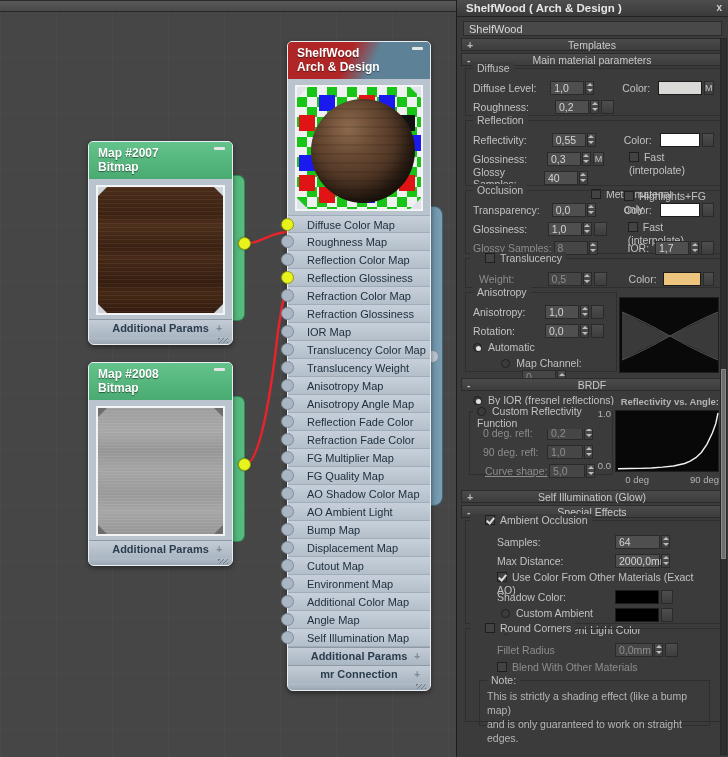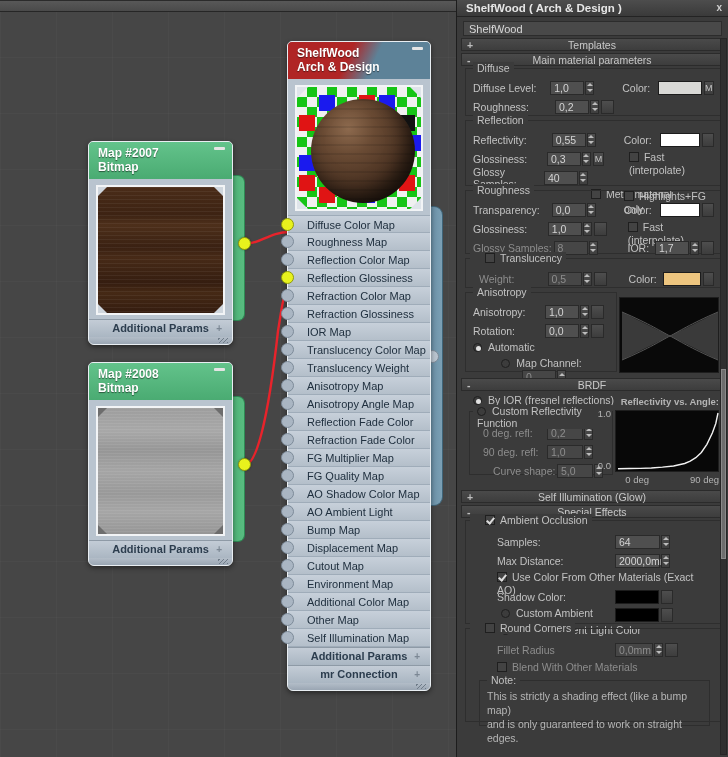--- a/index.html
+++ b/index.html
@@ -311,21 +311,21 @@
           <div class="slot"><span class="sockdot"></span><span>Refraction Fade Color Map</span></div>
           <div class="slot"><span class="sockdot"></span><span>FG Multiplier Map</span></div>
           <div class="slot"><span class="sockdot"></span><span>FG Quality Map</span></div>
           <div class="slot"><span class="sockdot"></span><span>AO Shadow Color Map</span></div>
           <div class="slot"><span class="sockdot"></span><span>AO Ambient Light Color...</span></div>
           <div class="slot"><span class="sockdot"></span><span>Bump Map</span></div>
           <div class="slot"><span class="sockdot"></span><span>Displacement Map</span></div>
           <div class="slot"><span class="sockdot"></span><span>Cutout Map</span></div>
           <div class="slot"><span class="sockdot"></span><span>Environment Map</span></div>
           <div class="slot"><span class="sockdot"></span><span>Additional Color Map</span></div>
-          <div class="slot"><span class="sockdot"></span><span>Other Map</span></div>
+          <div class="slot"><span class="sockdot"></span><span>Angle Map</span></div>
           <div class="slot"><span class="sockdot"></span><span>Self Illumination Map</span></div>
         </div>
 
         <div class="footer-row">
           <span>Additional Params</span>
           <span class="plus">+</span>
         </div>
         <div class="footer-row">
           <span>mr Connection</span>
           <span class="plus">+</span>
@@ -427,21 +427,21 @@
           </span>
         </div>
         <div class="row" style="height:14px;">
           <span style="margin-left:118px;" class="optline">
             <span class="cbox"></span><span>Metal material</span>
           </span>
         </div>
       </div>
 
       <div class="group" style="height:64px;">
-        <span class="legend">Roughness</span>
+        <span class="legend">Occlusion</span>
         <div class="row" style="margin-top:1px;">
           <span class="lbl" style="width:82px;">Transparency:</span>
           <span class="spin">
             <span class="fld" style="width:33px;">0,0</span>
             <span class="arrows">
                 <i class="up"></i>
                 <i class="dn"></i>
               </span>
           </span>
           <span class="lbl" style="margin-left:28px;width:38px;">Color:</span>
@@ -583,21 +583,21 @@
             <span class="lbl" style="width:64px;margin-left:6px;color:#8d8d8d;">90 deg. refl:</span>
             <span class="spin">
               <span class="fld dim" style="width:36px;">1,0</span>
               <span class="arrows">
                   <i class="up"></i>
                   <i class="dn"></i>
                 </span>
             </span>
           </div>
           <div class="row">
-            <span class="lbl" style="width:64px;margin-left:16px;color:#8d8d8d;">Curve shape:</span>
+            <span class="lbl" style="width:64px;margin-left:8px;color:#8d8d8d;text-decoration:underline;">Curve shape:</span>
             <span class="spin">
               <span class="fld dim" style="width:36px;">5,0</span>
               <span class="arrows">
                   <i class="up"></i>
                   <i class="dn"></i>
                 </span>
             </span>
           </div>
         </div>
         <span class="axis-txt" style="right:4px;top:2px;font-weight:bold;">Reflectivity vs. Angle:</span>

